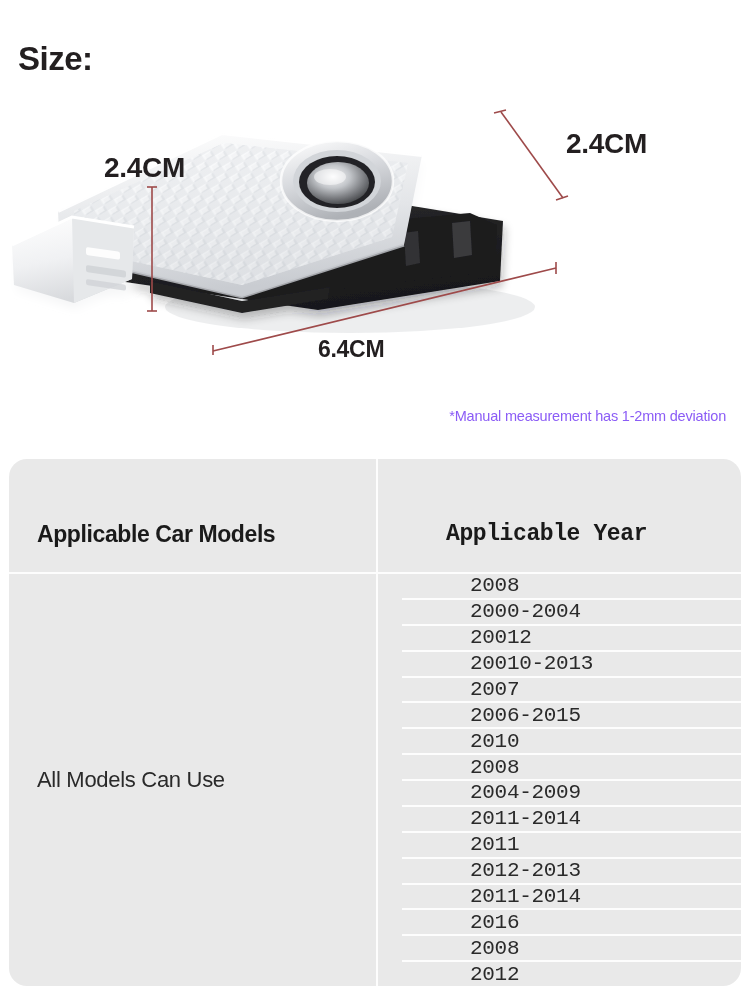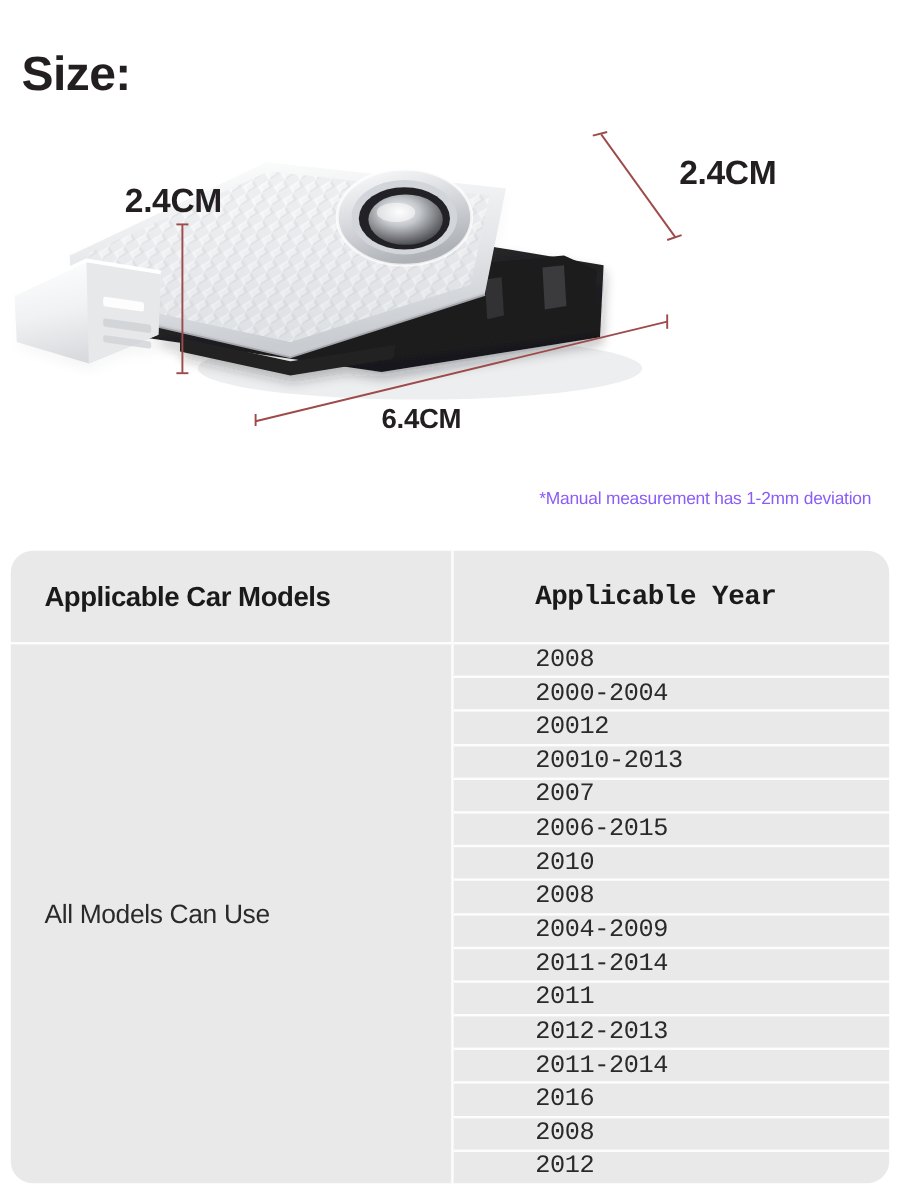--- a/index.html
+++ b/index.html
@@ -14,21 +14,21 @@
     overflow: hidden;
     font-family: "Liberation Sans", sans-serif;
     color: #231f20;
   }
 
   
   .size-title {
     position: absolute;
     left: 18px;
     top: 42px;
-    font-size: 40px;
+    font-size: 33px;
     font-weight: bold;
     letter-spacing: -0.5px;
     color: #231f20;
     line-height: 1;
   }
 
   
   .product-stage {
     position: absolute;
     left: 0;
@@ -98,20 +98,21 @@
     flex: none;
     display: flex;
     align-items: center;
     font-size: 23px;
     font-weight: bold;
     letter-spacing: -0.4px;
     color: #1a1a1a;
     padding-left: 28px;
     box-sizing: border-box;
     border-bottom: 2px solid #fdfdfd;
+    margin-top: 37px;
   }
   .col-years .head-cell { padding-left: 68px; }
 
   .models-body {
     flex: 1;
     display: flex;
     align-items: center;
     padding-left: 28px;
     font-size: 22px;
     letter-spacing: -0.3px;
@@ -127,20 +128,21 @@
   .year-row {
     flex: 1;
     display: flex;
     align-items: center;
     padding-left: 68px;
     font-size: 21px;
     letter-spacing: -0.3px;
     color: #2a2a2a;
     box-sizing: border-box;
     border-bottom: 2px solid #fdfdfd;
+    margin-left: 24px;
   }
   .year-row:last-child { border-bottom: none; }
 </style>
 </head>
 <body>
 
 <div class="size-title">Size:</div>
 
 <div class="product-stage">
   <svg width="750" height="300" viewBox="0 0 750 300">

